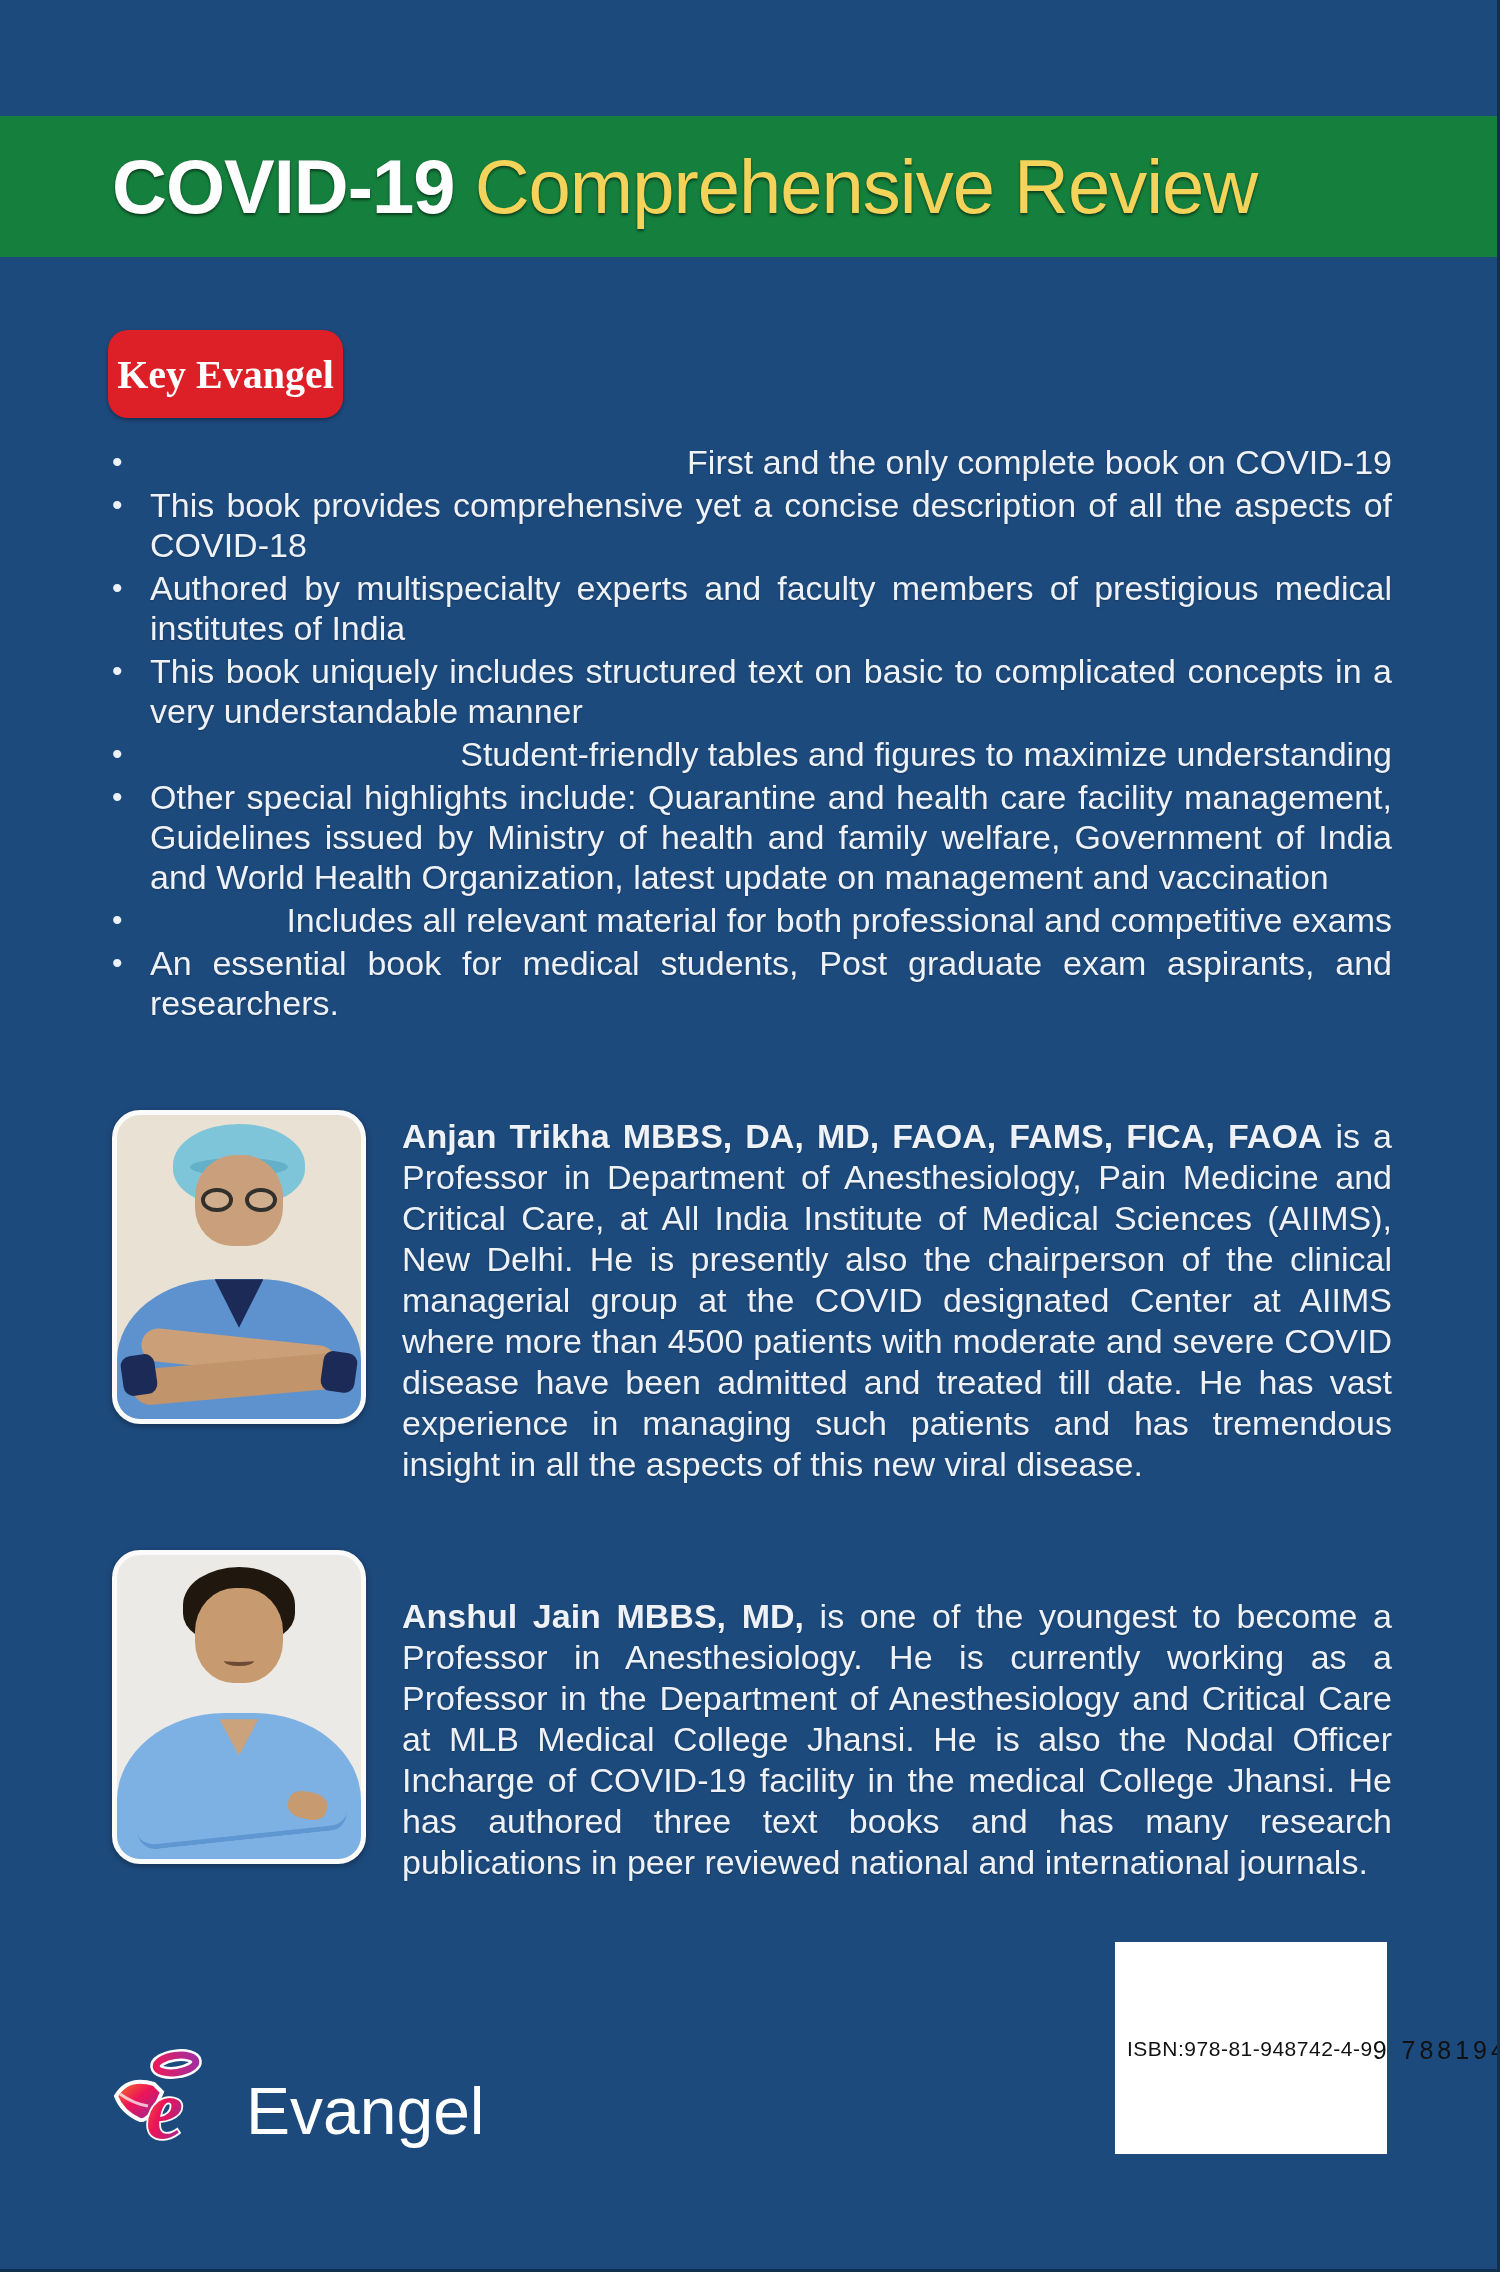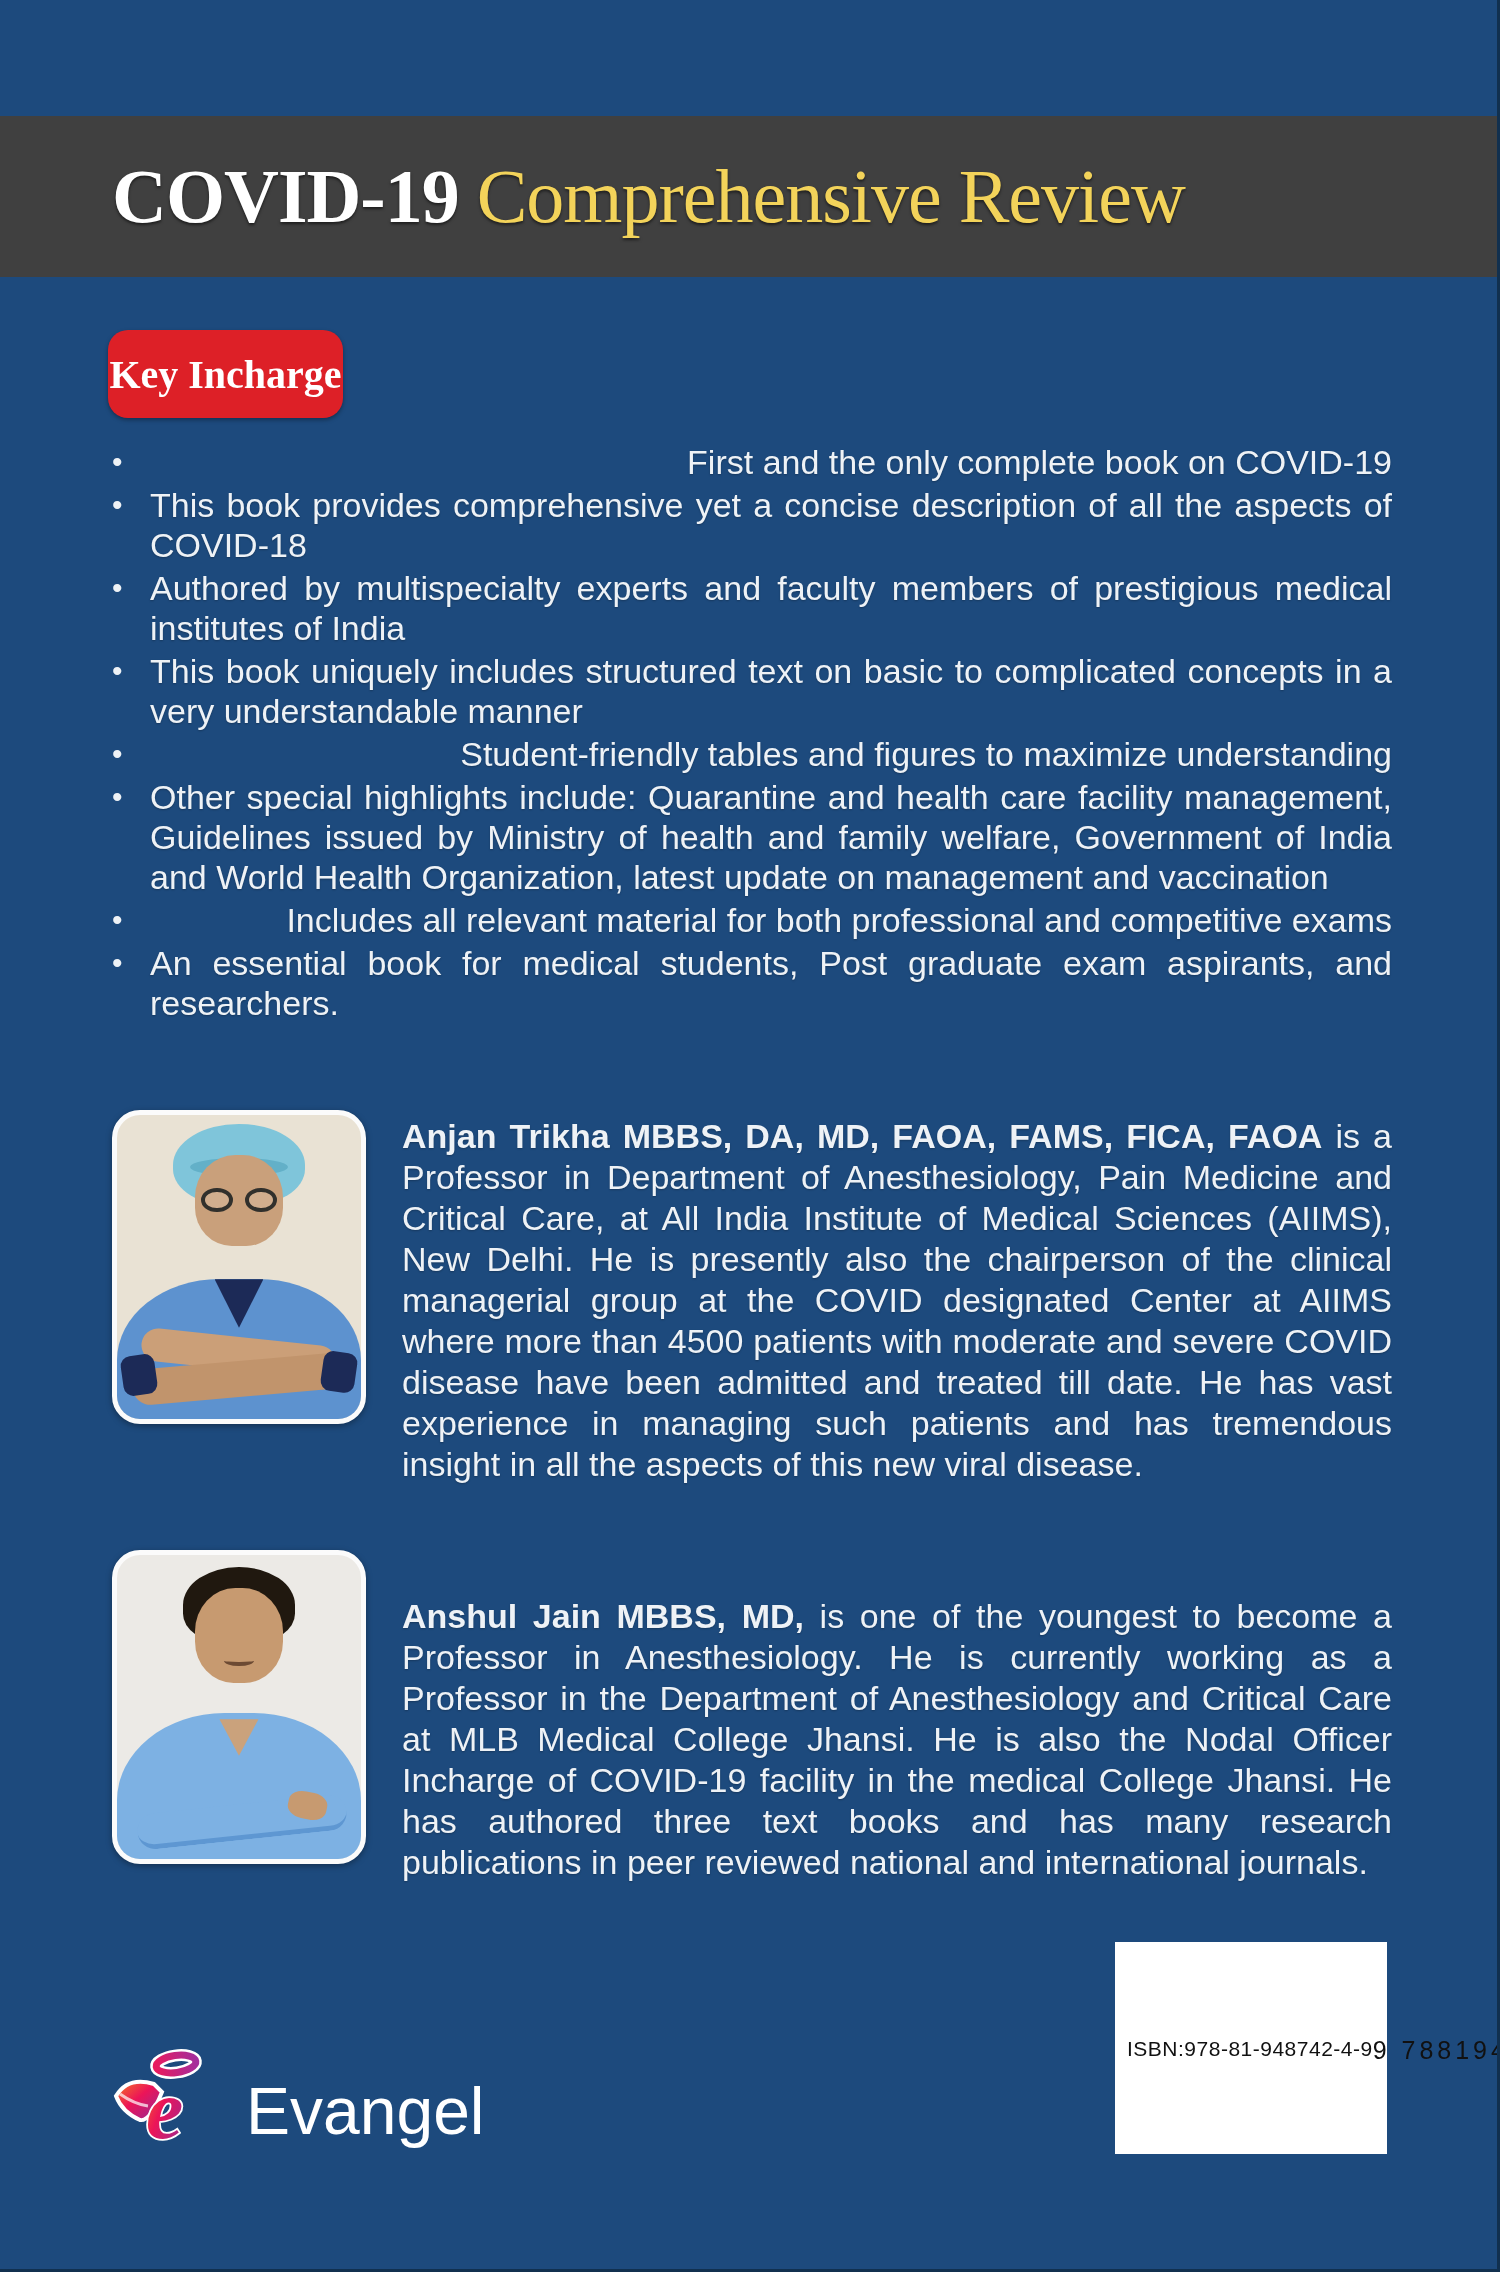--- a/index.html
+++ b/index.html
@@ -9,23 +9,23 @@
     width:1500px; height:2272px;
     background:#1d4a7d;
     overflow:hidden;
     font-family:"Liberation Sans", sans-serif;
     border-right:3px solid #11304f;
     border-bottom:3px solid #11304f;
   }
 
   
   .title-band {
-    position:absolute; left:0; right:0; top:116px; height:161px;
-    background:#404040;
-    display:flex; align-items:center;font-family:Liberation Serif, serif;
+    position:absolute; left:0; right:0; top:116px; height:141px;
+    background:#15803d;
+    display:flex; align-items:center;
   }
   .title-text {
     padding-left:112px;
     font-size:76px; letter-spacing:-1px; white-space:nowrap;
     text-shadow:0 2px 3px rgba(0,0,0,.55);
   }
   .title-white { color:#ffffff; font-weight:700; }
   .title-yellow { color:#f3d35a; font-weight:400; }
 
   
@@ -130,21 +130,21 @@
 <div class="cover">
 
   <div class="title-band">
     <div class="title-text">
       <span class="title-white">COVID-19</span>
       <span class="title-yellow">Comprehensive Review</span>
     </div>
   </div>
 
   <div class="kf-badge">
-    <span>Key Incharge</span>
+    <span>Key Evangel</span>
   </div>
 
   <div class="bullets">
     <div class="bullet-item single">
       <span class="bullet-dot">•</span>
       <span class="bullet-text">First and the only complete book on COVID-19</span>
     </div>
     <div class="bullet-item">
       <span class="bullet-dot">•</span>
       <span class="bullet-text">This book provides comprehensive yet a concise description of all the aspects of COVID-18</span>

